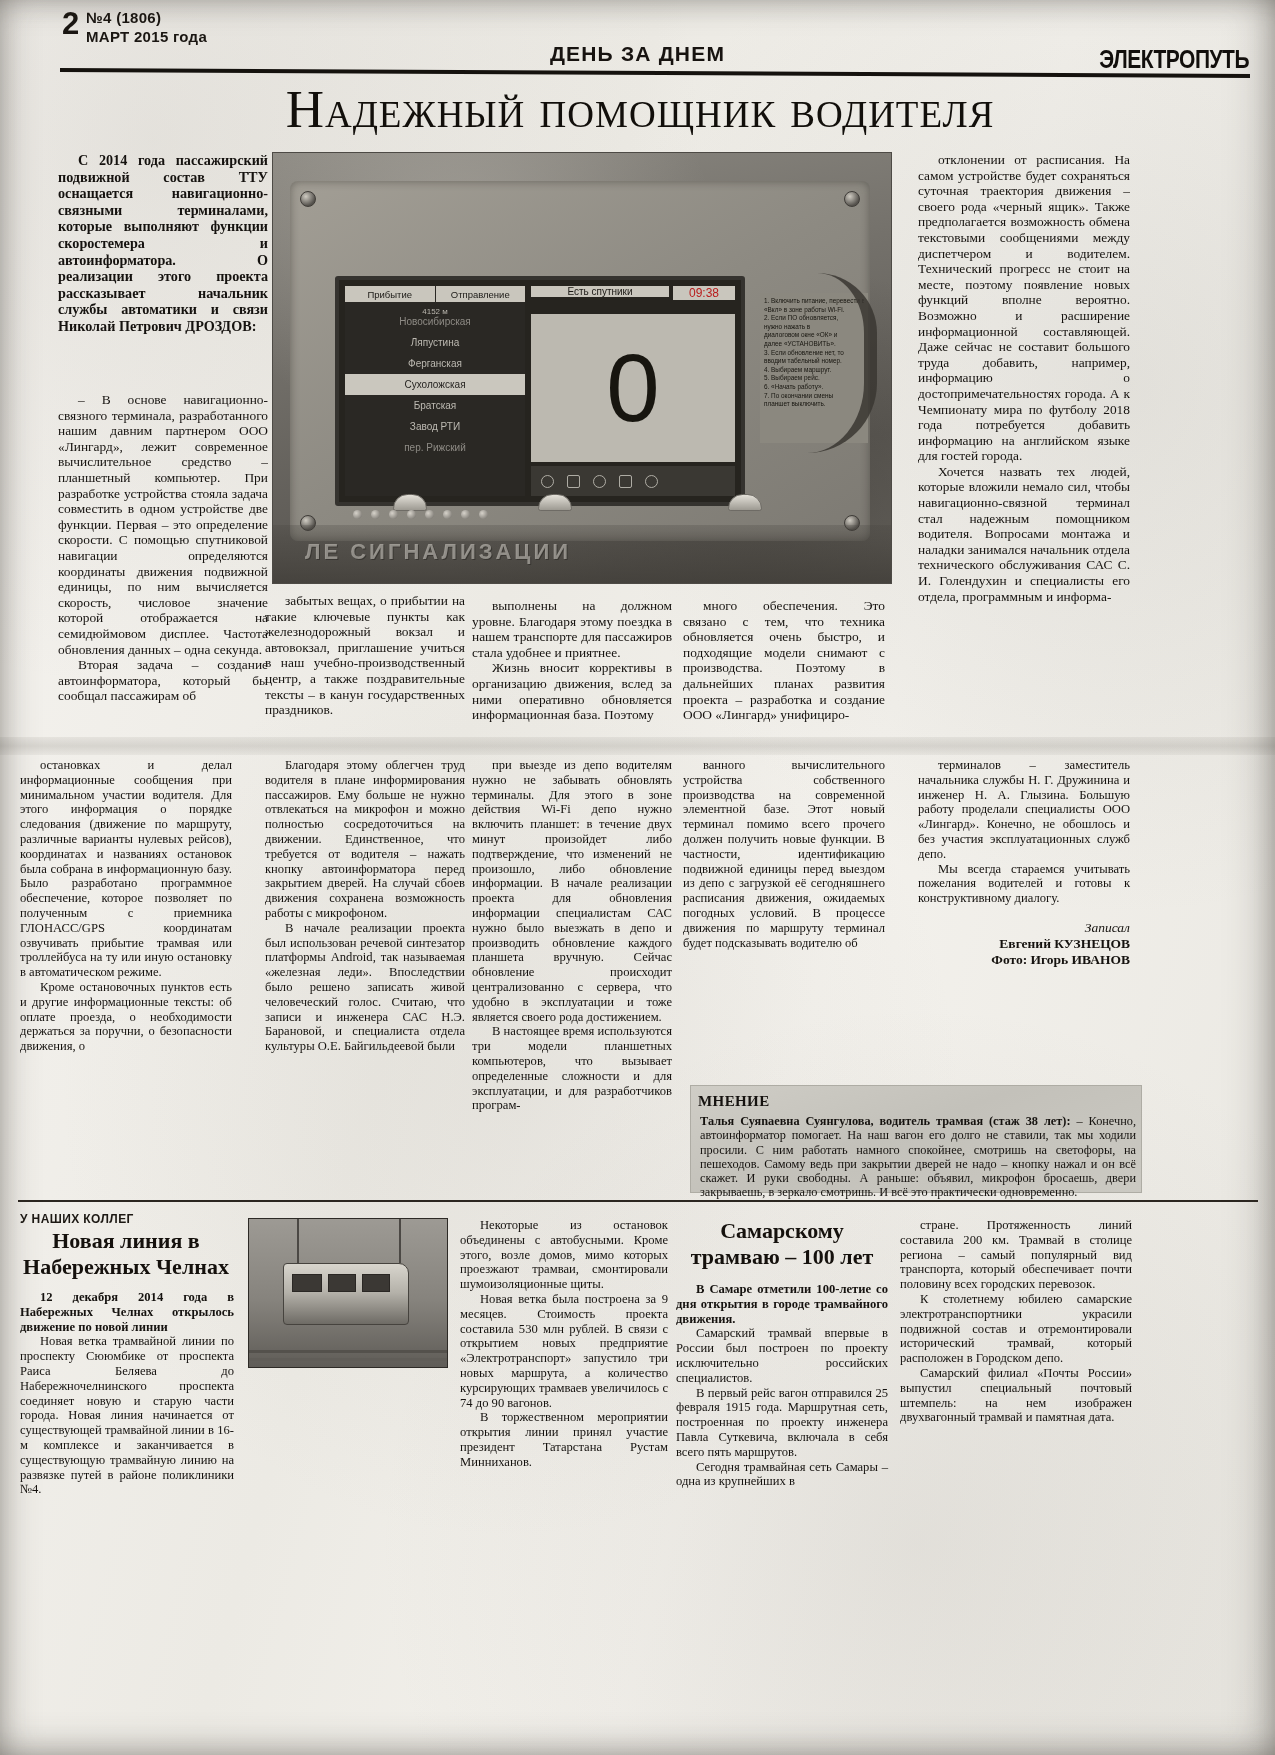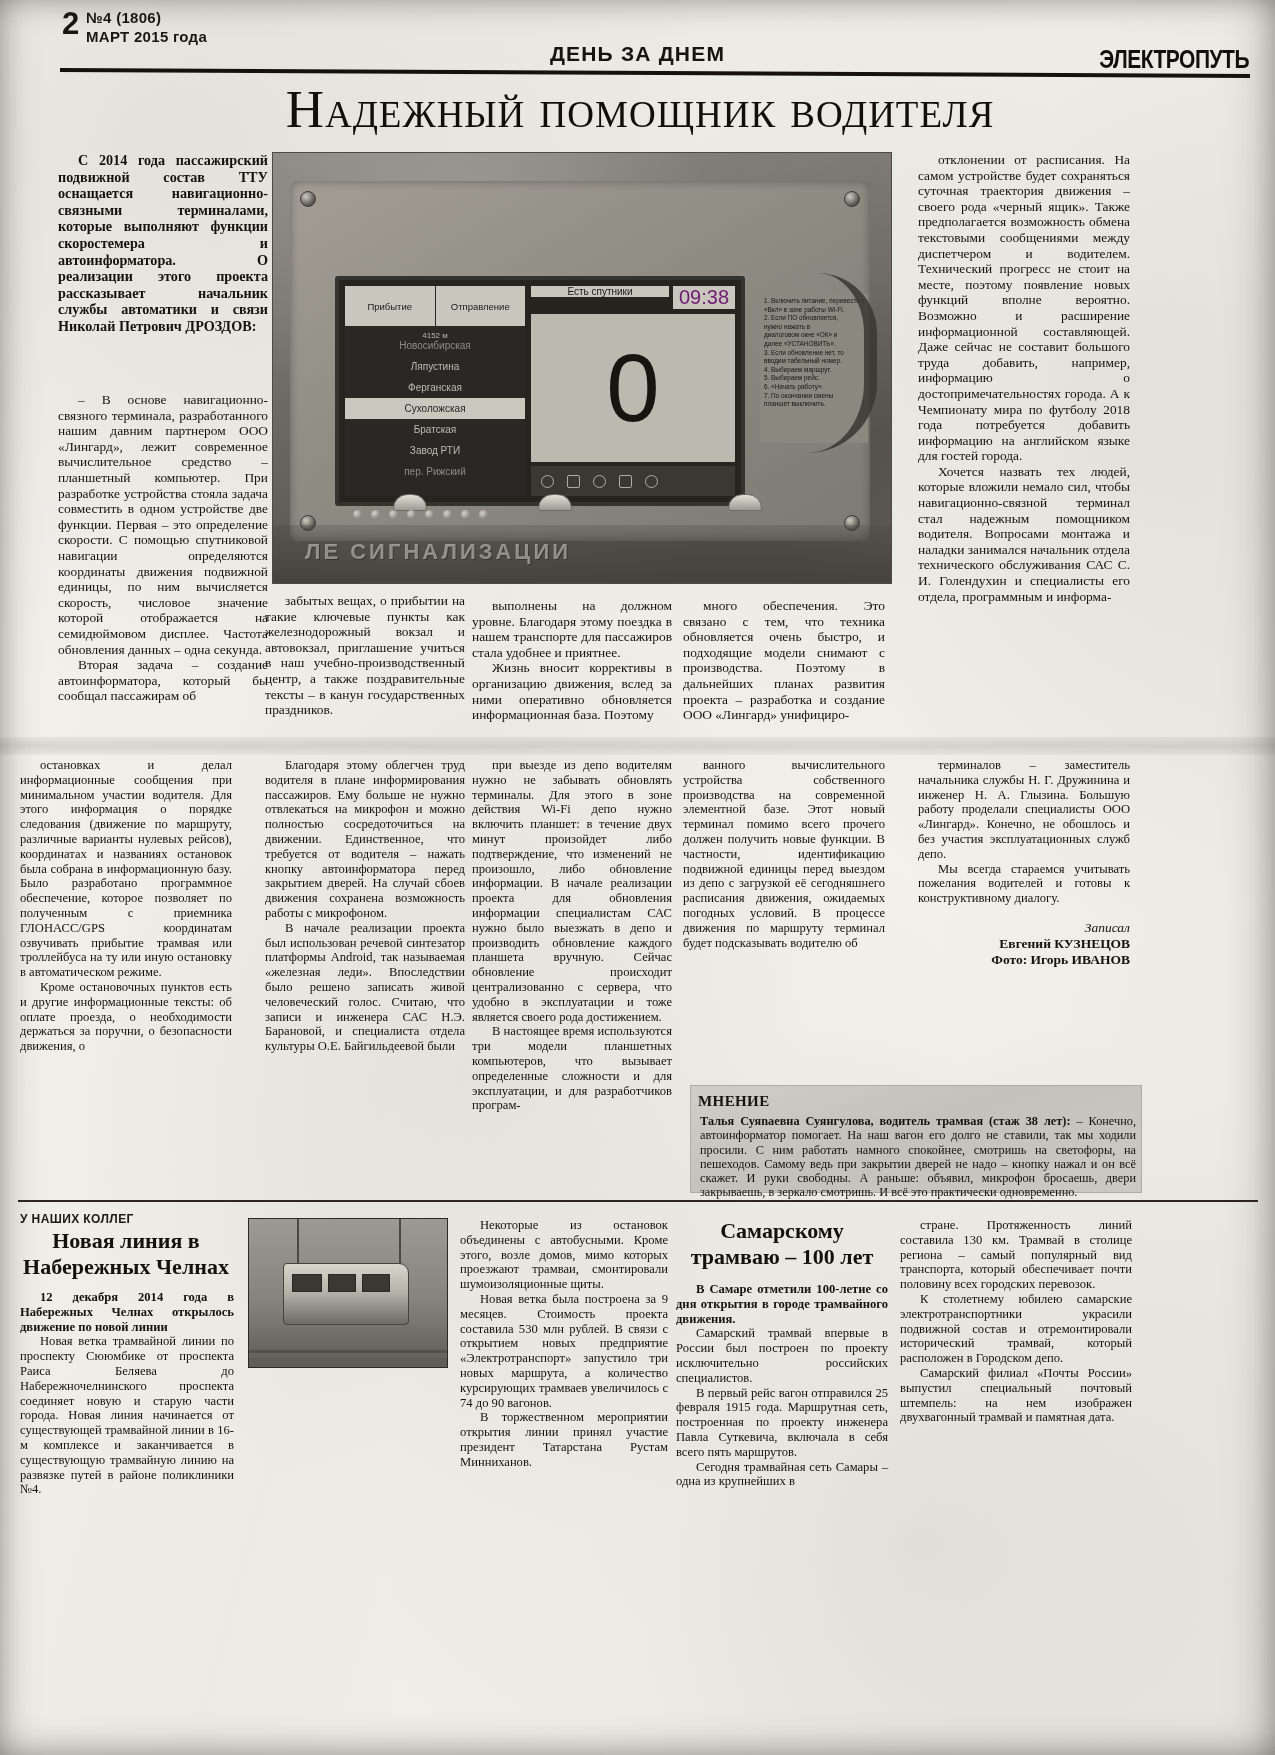--- a/index.html
+++ b/index.html
@@ -158,21 +158,21 @@
   .screw { position:absolute; width:16px; height:16px; border-radius:50%;
     background:radial-gradient(circle at 35% 32%, #cfcbc2, #55524d 70%);
     border:1px solid #3f3c38; }
   .tablet {
     position:absolute; left:45px; top:95px; width:410px; height:230px;
     background:#1d1c1a; border:4px solid #35332f; border-radius:3px;
     overflow:hidden;
   }
   .tab-inner { position:absolute; inset:0; background:#26241f; }
   .tab-left { position:absolute; left:6px; top:6px; width:180px; bottom:6px; background:#2a2824; }
-  .tabs-row { display:flex; height:40px; }
+  .tabs-row { display:flex; height:16px; }
   .tab-btn {
     flex:1; background:#c9c6bd; color:#1c1a17; font-family:"Liberation Sans", sans-serif;
     font-size:9.5px; display:flex; align-items:center; justify-content:center;
     border-right:1px solid #2a2824;
   }
   .tab-btn:last-child { border-right:none; }
   .stop-dist {
     color:#b9b6ae; font-family:Liberation Sans, sans-serif; font-size:8px;
     text-align:center; margin-top:5px; line-height:9px;
   }
@@ -183,22 +183,22 @@
   .stop.highlight { background:#cac7be; color:#211f1c; }
   .stop.dim { color:#8e8b85; }
   .tab-right { position:absolute; left:192px; top:6px; right:6px; bottom:6px; }
   .status-row { display:flex; height:24px; align-items:flex-start; }
   .sat-status {
     flex:1; background:#c9c6bd; color:#1b1915;
     font-family:"Liberation Sans", sans-serif; font-size:10px;
     display:flex; align-items:center; justify-content:center; margin-right:4px;
   }
   .clock {
-    width:62px; background:#c9c6bd; color:#701a75;
-    font-family:"Liberation Sans", sans-serif; font-size:20px;
+    width:62px; background:#c9c6bd; color:#b91c1c;
+    font-family:"Liberation Sans", sans-serif; font-size:12px;
     display:flex; align-items:center; justify-content:center;
   }
   .speed-panel {
     position:absolute; left:0; right:0; top:28px; bottom:34px;
     background:#bcb9b0; display:flex; align-items:center; justify-content:center;
   }
   .speed-digit {
     font-family:"Liberation Sans", sans-serif; font-size:96px; line-height:96px;
     color:#17150f; font-weight:normal;
   }
@@ -458,19 +458,19 @@
 
   <div class="subhead" id="sub-samara">Самарскому трамваю – 100 лет</div>
   <div class="col t12" id="b3c4">
     <p class="lead">В Самаре отметили 100-летие со дня открытия в городе трамвайного движения.</p>
     <p>Самарский трамвай впервые в России был построен по проекту исключительно российских специалистов.</p>
     <p>В первый рейс вагон отправился 25 февраля 1915 года. Маршрутная сеть, построенная по проекту инженера Павла Суткевича, включала в себя всего пять маршрутов.</p>
     <p>Сегодня трамвайная сеть Самары – одна из крупнейших в</p>
   </div>
 
   <div class="col t12" id="b3c5">
-    <p>стране. Протяженность линий составила 130 км. Трамвай в столице региона – самый популярный вид транспорта, который обеспечивает почти половину всех городских перевозок.</p>
+    <p>стране. Протяженность линий составила 200 км. Трамвай в столице региона – самый популярный вид транспорта, который обеспечивает почти половину всех городских перевозок.</p>
     <p>К столетнему юбилею самарские электротранспортники украсили подвижной состав и отремонтировали исторический трамвай, который расположен в Городском депо.</p>
     <p>Самарский филиал «Почты России» выпустил специальный почтовый штемпель: на нем изображен двухвагонный трамвай и памятная дата.</p>
   </div>
 
   <div class="edge-shadow"></div>
 </div>
 
 </body></html>

